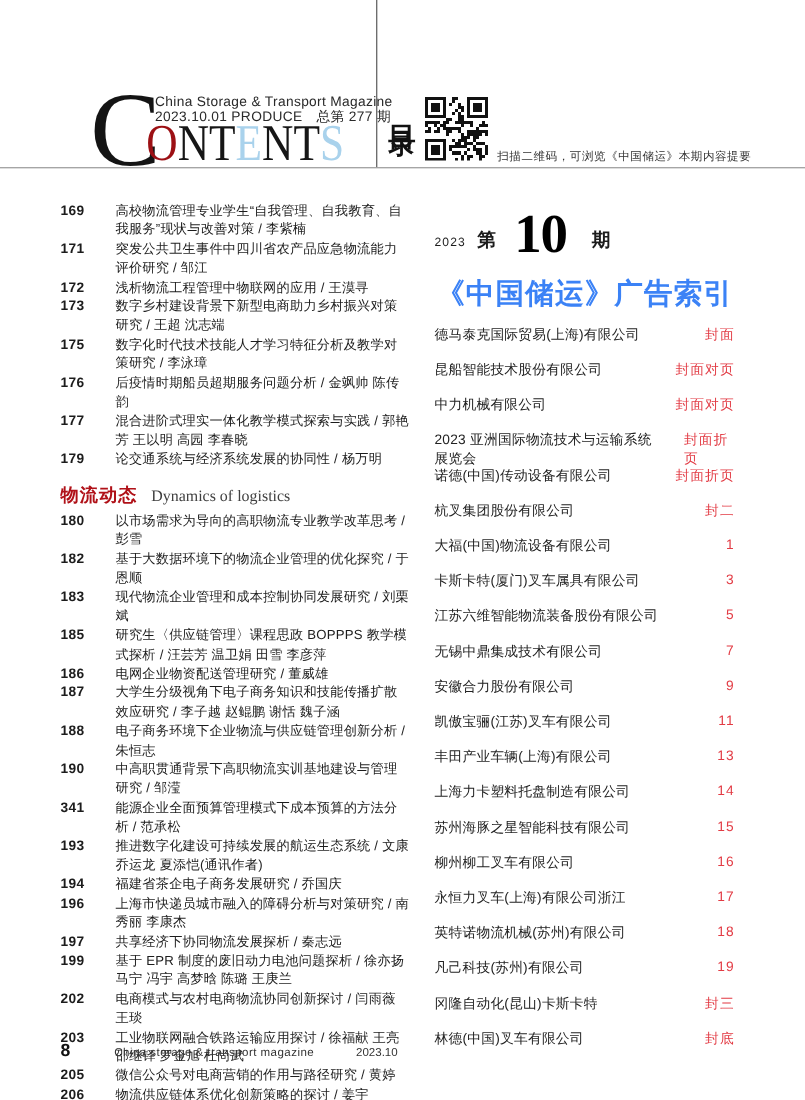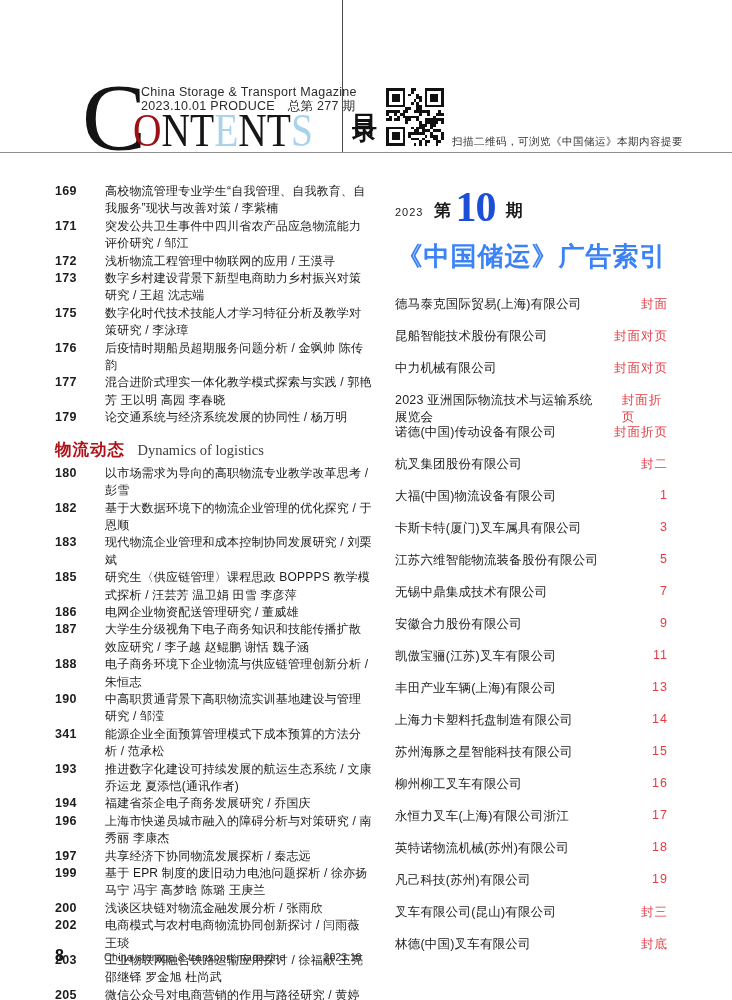--- a/index.html
+++ b/index.html
@@ -32,22 +32,22 @@
   .article .txt{flex:1;letter-spacing:.2px;}
   .section-head{margin:12px 0 4px 0;white-space:nowrap;}
   .section-cn{font-size:16.5px;font-weight:bold;color:#b01118;letter-spacing:1px;text-align:right;}
   .section-en{font-family:"Liberation Serif","DejaVu Serif",serif;font-size:14.5px;color:#404040;margin-left:8px;}
 
   
   .right-col{position:absolute;left:395px;top:183px;width:273px;}
   .issue-line{white-space:nowrap;}
   .issue-line .yr{font-size:11px;font-weight:normal;letter-spacing:1px;}
   .issue-line .w{font-size:17px;font-weight:bold;margin-left:6px;}
-  .issue-line .no{font-family:"Liberation Serif","DejaVu Serif",serif;font-size:42px;font-weight:bold;
-                  color:#1d4ed8;margin:0 0;vertical-align:-5px;letter-spacing:-1px;}
+  .issue-line .no{font-family:"Liberation Serif","DejaVu Serif",serif;font-size:50px;font-weight:bold;
+                  color:#000000;margin:0 12px;vertical-align:-5px;letter-spacing:-1px;}
   .ad-title{margin-top:8px;font-size:26px;font-weight:bold;color:#3b82f6;letter-spacing:1px;white-space:nowrap;text-align:center;}
   .ad-list{position:absolute;left:395px;top:296px;width:273px;}
   .ad-row{display:flex;justify-content:space-between;align-items:flex-start;height:32px;font-size:12.5px;gap:25px;}
   .ad-row .company{color:#222;letter-spacing:.2px;}
   .ad-row .pg{color:#e23b44;letter-spacing:1px;}
 
   
   .footer{position:absolute;left:55px;top:947px;display:flex;align-items:baseline;}
   .footer .pno{font-size:16px;font-weight:bold;color:#111;}
   .footer .mag{margin-left:40px;font-size:10.5px;color:#333;letter-spacing:.4px;}
@@ -381,24 +381,20 @@
         </div>
         <div class="article">
           <span class="num">197</span>
           <span class="txt">共享经济下协同物流发展探析 / 秦志远</span>
         </div>
         <div class="article">
           <span class="num">199</span>
           <span class="txt">基于 EPR 制度的废旧动力电池问题探析 / 徐亦扬 马宁 冯宇 高梦晗 陈璐 王庚兰</span>
         </div>
         <div class="article">
-          <span class="num">200</span>
-          <span class="txt">浅谈区块链对物流金融发展分析 / 张雨欣</span>
-        </div>
-        <div class="article">
           <span class="num">202</span>
           <span class="txt">电商模式与农村电商物流协同创新探讨 / 闫雨薇 王琰</span>
         </div>
         <div class="article">
           <span class="num">203</span>
           <span class="txt">工业物联网融合铁路运输应用探讨 / 徐福献 王亮 邵继铎 罗金旭 杜尚武</span>
         </div>
         <div class="article">
           <span class="num">205</span>
           <span class="txt">微信公众号对电商营销的作用与路径研究 / 黄婷</span>
@@ -494,21 +490,21 @@
       </div>
       <div class="ad-row">
         <span class="company">英特诺物流机械(苏州)有限公司</span>
         <span class="pg">18</span>
       </div>
       <div class="ad-row">
         <span class="company">凡己科技(苏州)有限公司</span>
         <span class="pg">19</span>
       </div>
       <div class="ad-row">
-        <span class="company">叉车有限公司(昆山)有限公司</span>
+        <span class="company">冈隆自动化(昆山)卡斯卡特</span>
         <span class="pg">封三</span>
       </div>
       <div class="ad-row">
         <span class="company">林德(中国)叉车有限公司</span>
         <span class="pg">封底</span>
       </div>
     </div>
 
   <div class="footer">
     <span class="pno">8</span>

